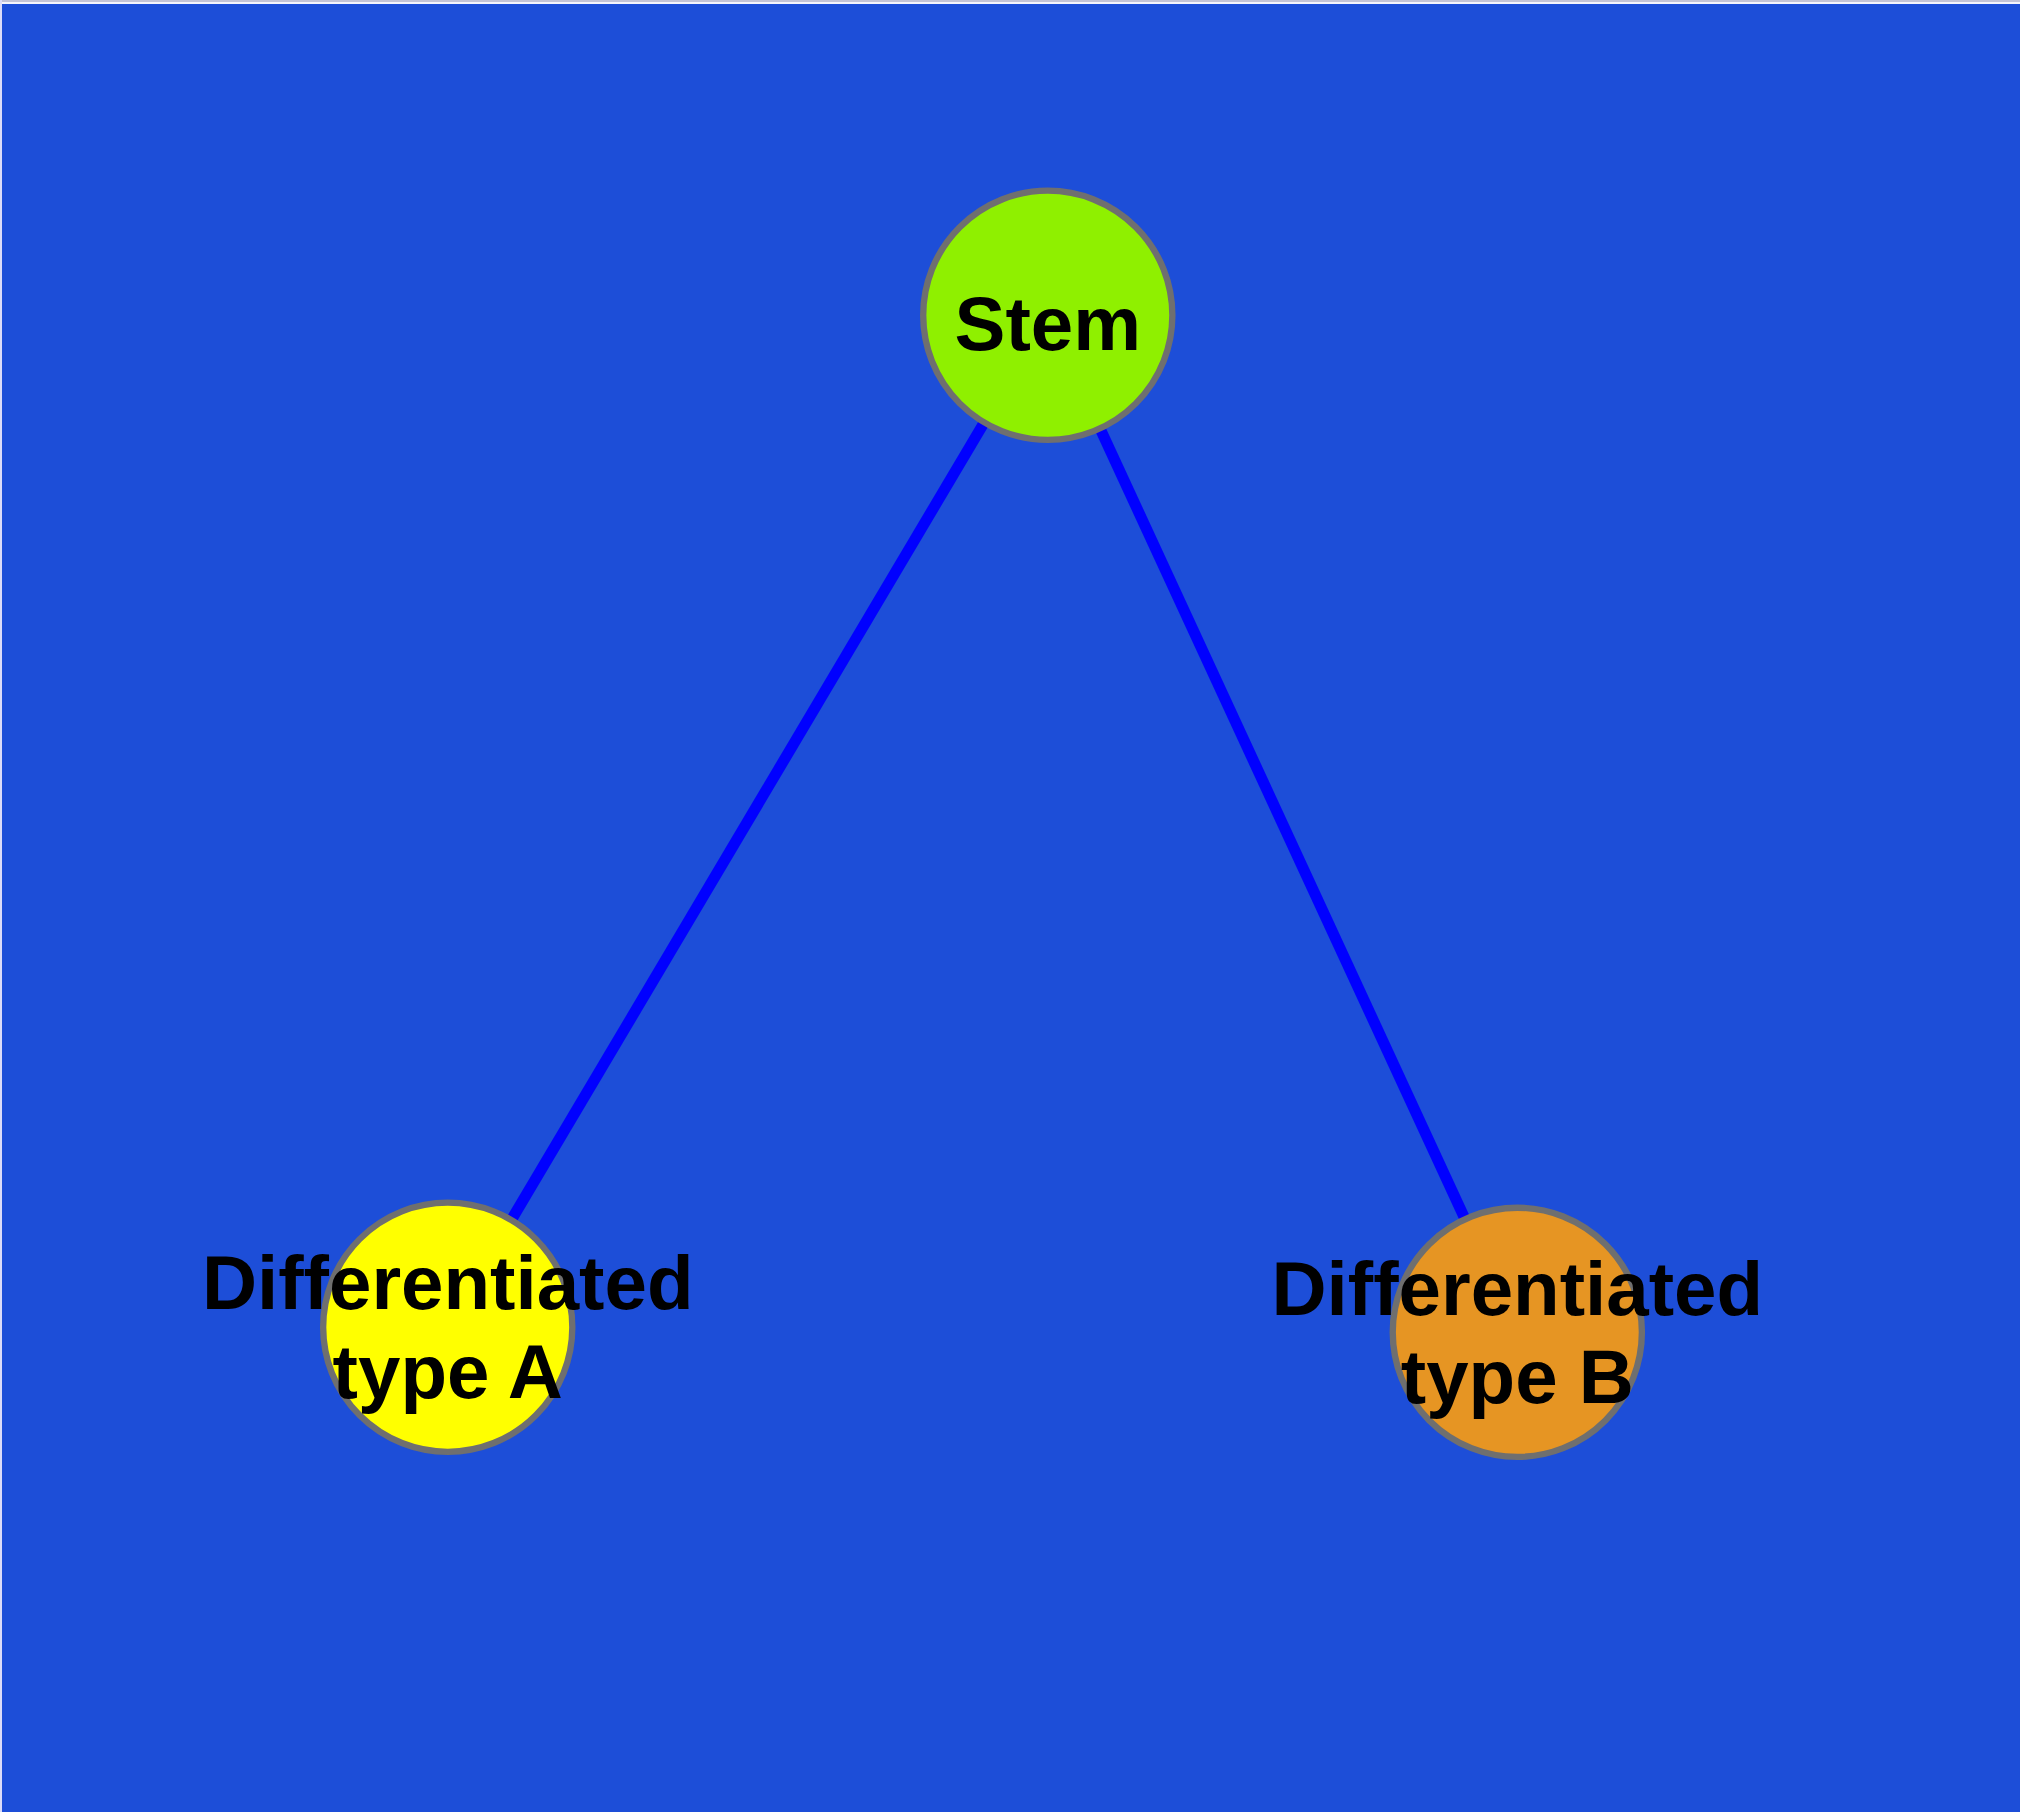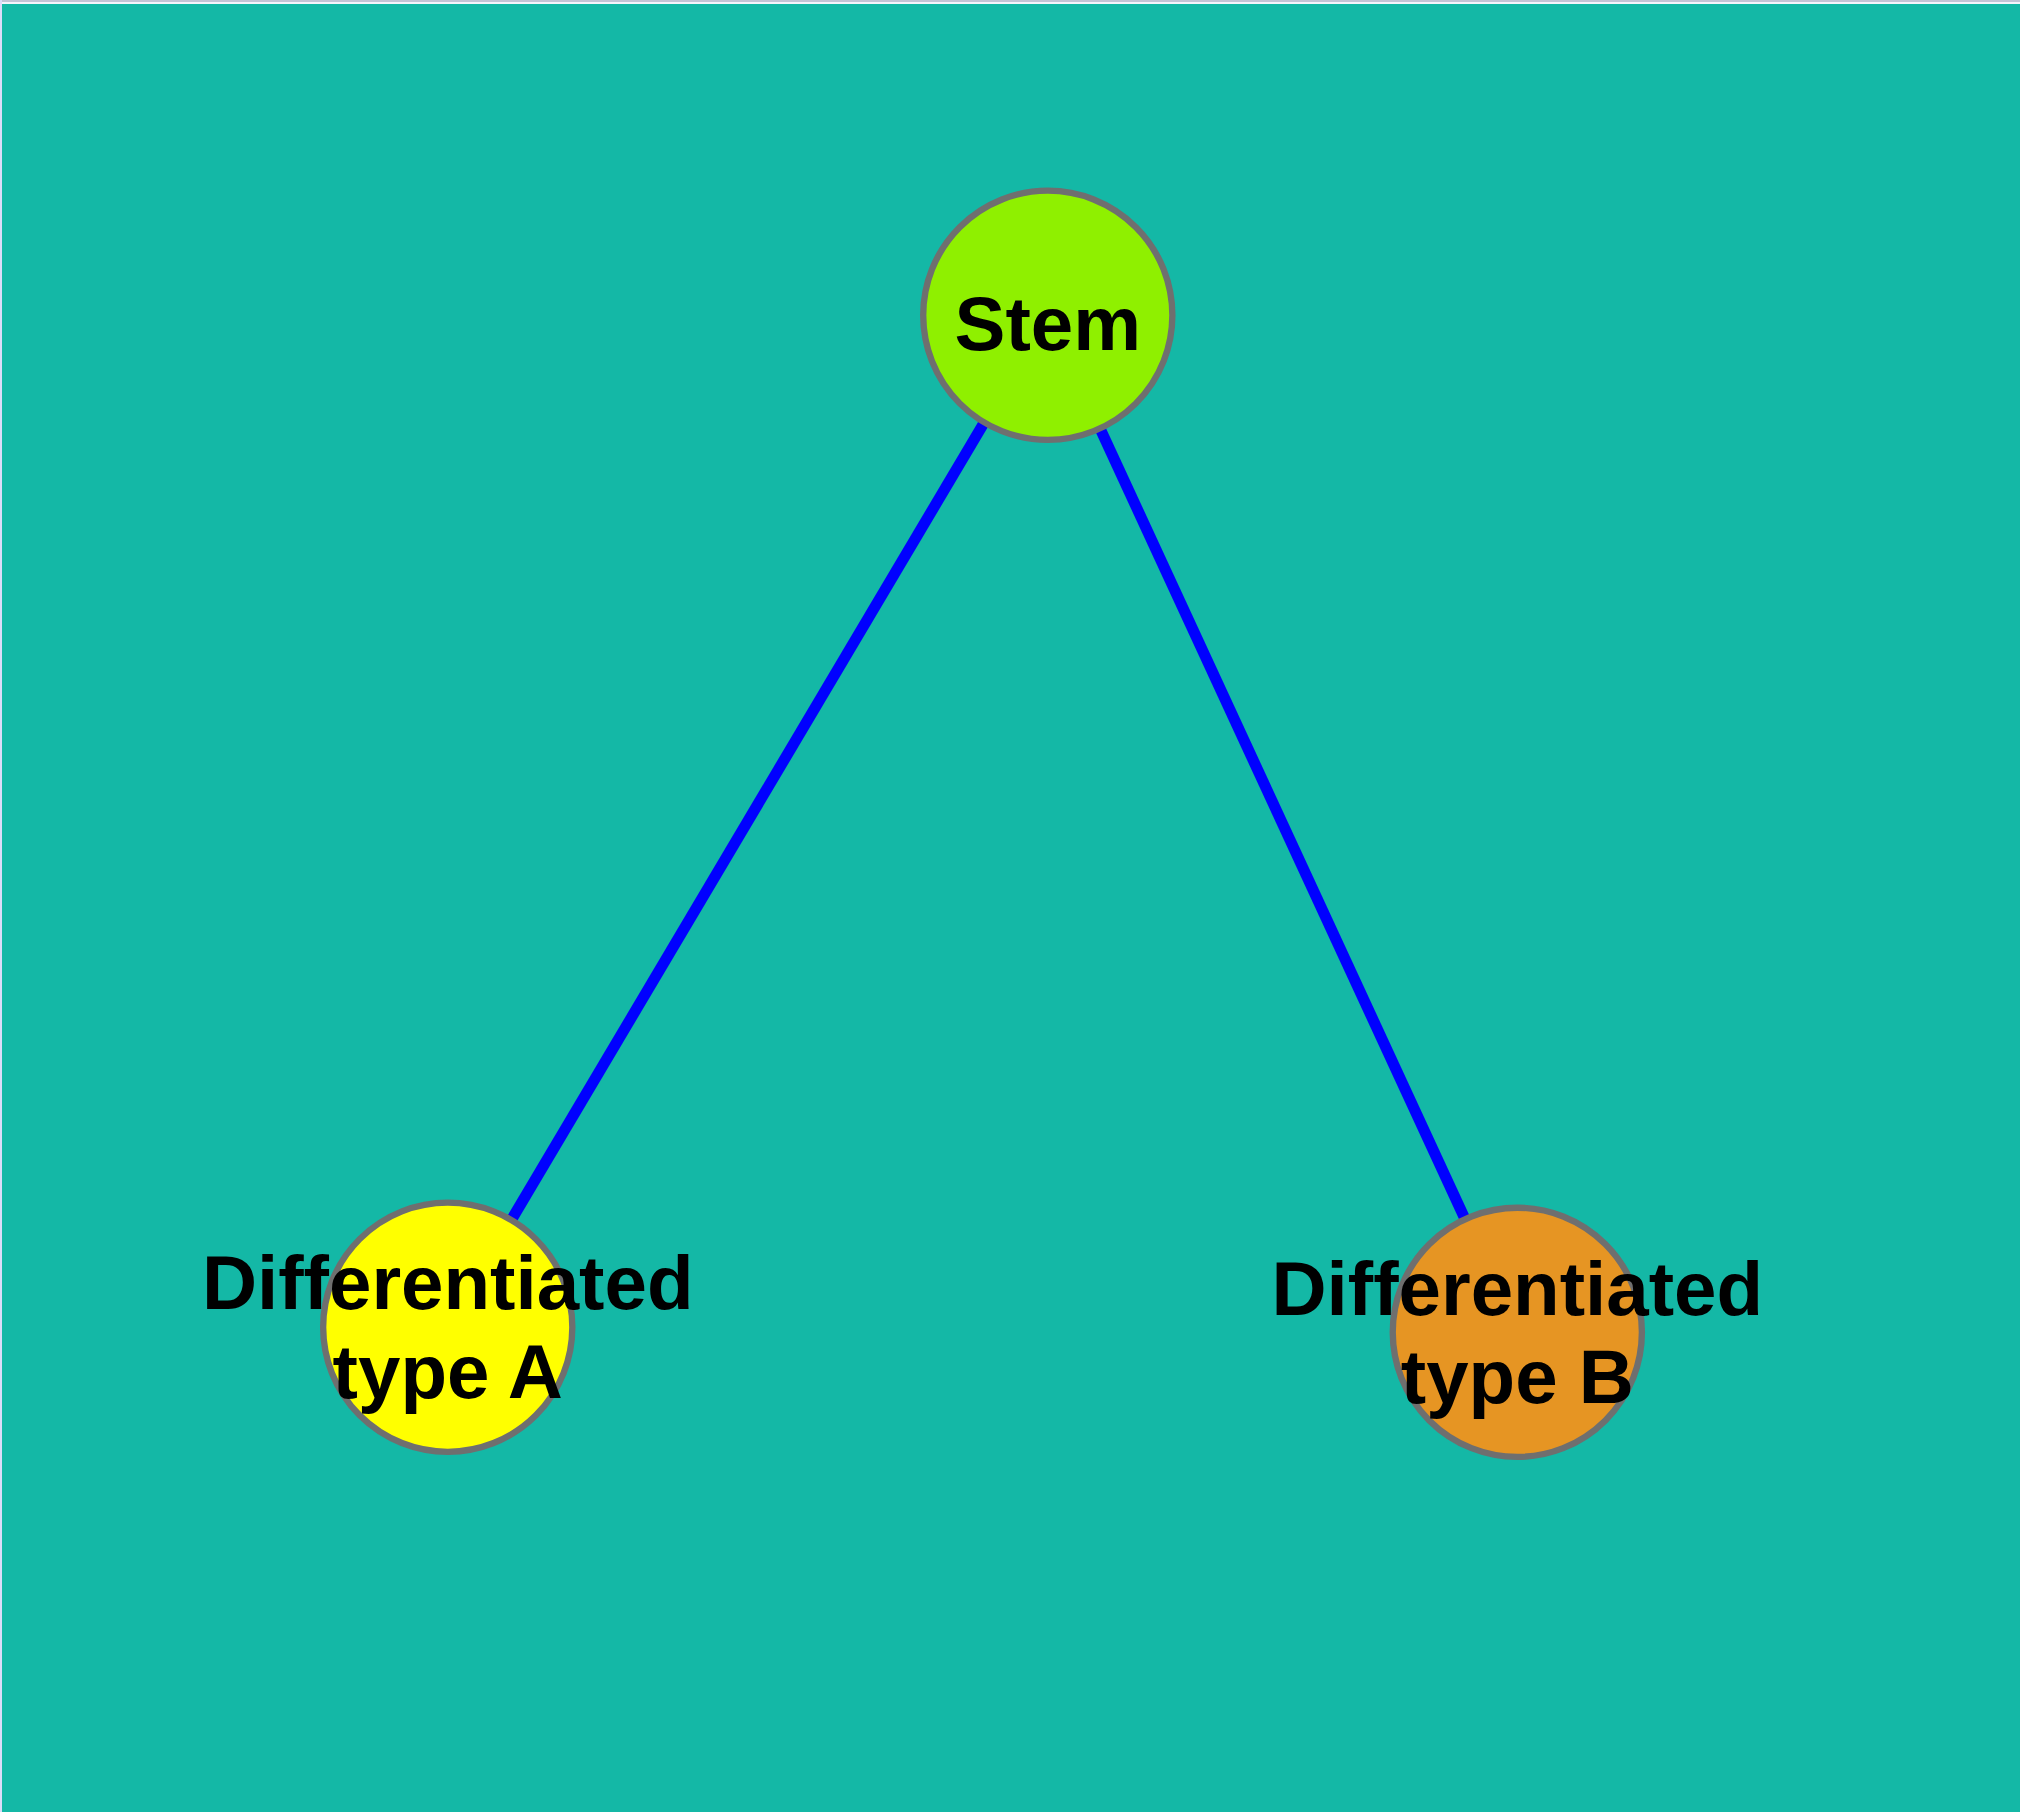--- a/index.html
+++ b/index.html
@@ -31,21 +31,21 @@
   .left-strip   { top: 0; left: 0; bottom: 0; width: 1.7px; }
   .node-label {
     font-family: "Liberation Sans", sans-serif;
     font-weight: bold;
     text-anchor: middle;
   }
 </style>
 </head>
 <body style="background: rgb(201, 201, 246);">
 
-<div id="canvas" style="background: #14b8a6;">
+<div id="canvas" style="background: #1d4ed8;">
   <div class="edge-border top-hairline" style="background: rgb(196, 196, 214);"></div>
   <div class="edge-border top-strip" style="background: rgb(244, 244, 252);"></div>
   <div class="edge-border left-strip" style="background: rgb(220, 220, 248);"></div>
   <svg id="diagram-svg" width="2021" height="1812" viewBox="0 0 2384 2138">
       <line x1="1236" y1="372" x2="528" y2="1566" stroke="#0000FF" stroke-width="13"></line>
       <line x1="1236" y1="372" x2="1790" y2="1572" stroke="#0000FF" stroke-width="13"></line>
       <g>
         <circle cx="1236" cy="372" r="147" fill="#8FF000" stroke="#6F6F6F" stroke-width="7.5"></circle>
         <text class="node-label" x="1236" font-size="90" fill="#000000"><tspan x="1236" y="413">Stem</tspan></text>
       </g>

